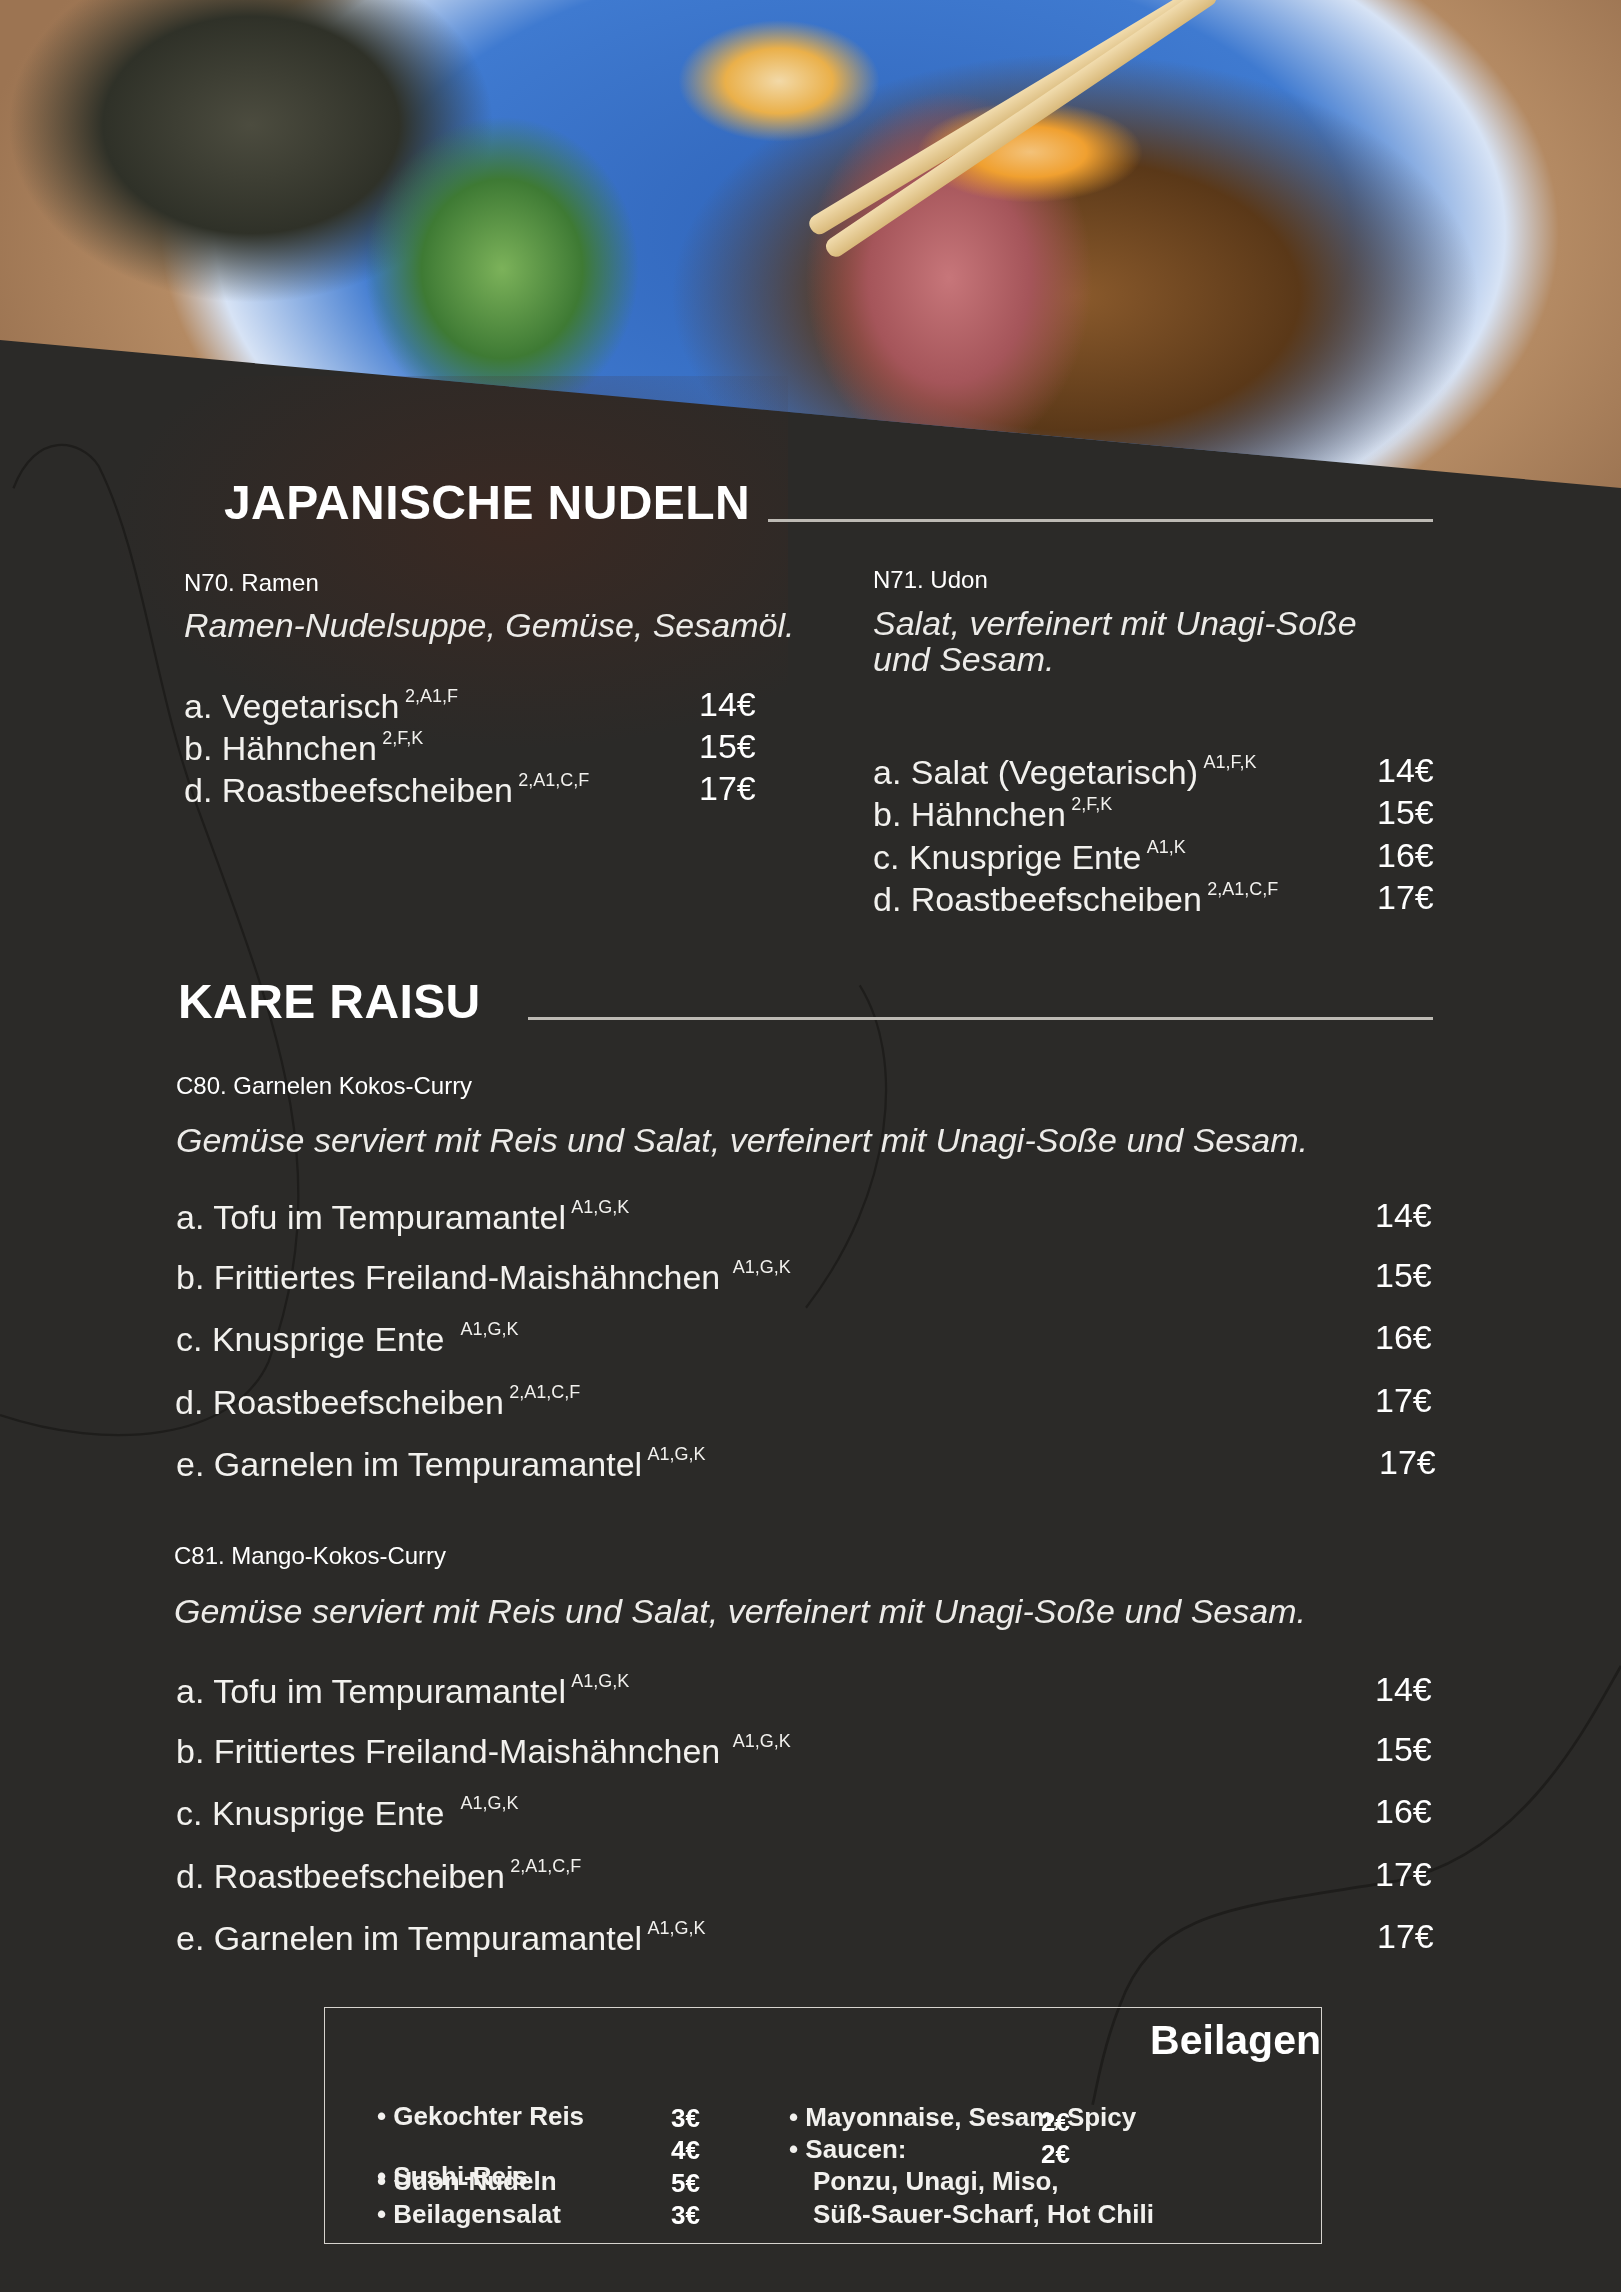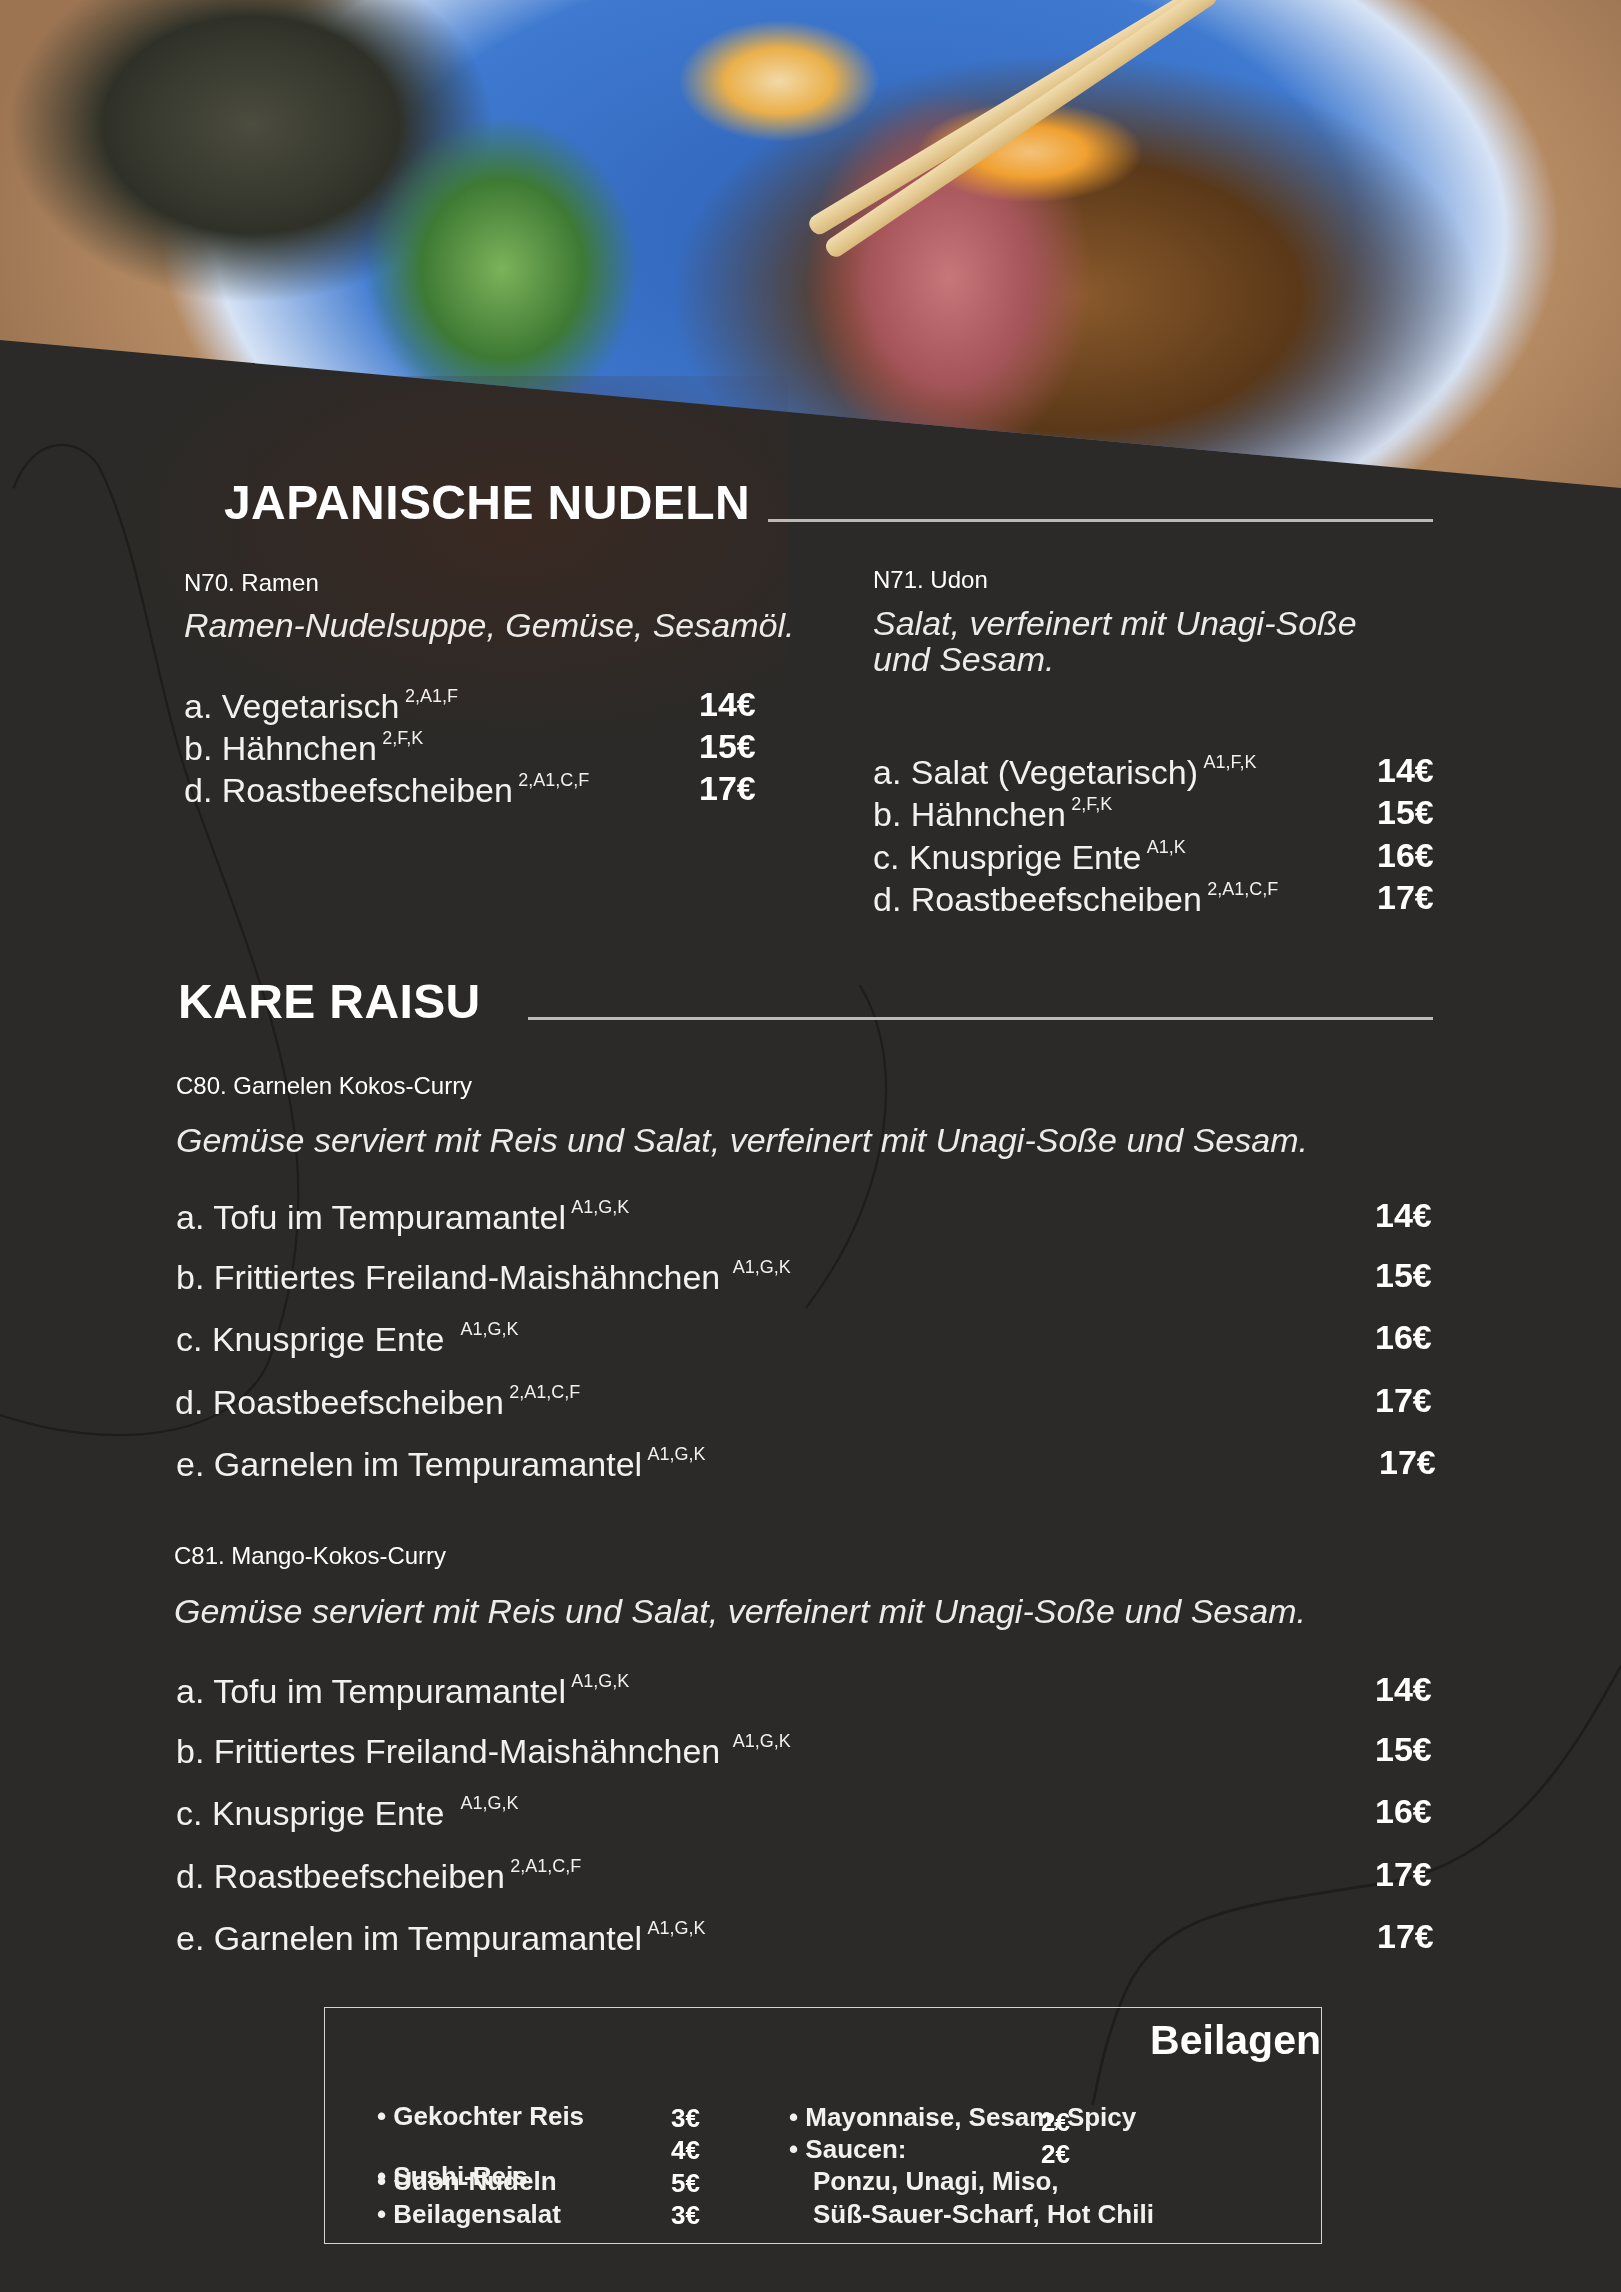--- a/index.html
+++ b/index.html
@@ -29,21 +29,21 @@
   }
   svg.deco { position: absolute; left: 0; top: 0; pointer-events: none; }
 
   .abs { position: absolute; }
   .section-title { font-weight: 700; font-size: 48px; letter-spacing: 0.4px; color: #ffffff; line-height: 1; }
   .rule { position: absolute; height: 2.7px; background: #bdbab4; }
   .dish-title { font-weight: 400; font-size: 24px; color: #ffffff; line-height: 1.1; }
   .dish-desc { font-style: italic; font-weight: 300; font-size: 34px; color: #ecebe8; line-height: 36px; }
   .item { position: absolute; font-size: 34px; color: #f2f1ee; line-height: 1; white-space: nowrap; }
   .item sup { font-size: 18px; vertical-align: 16px; margin-left: 5.4px; }
-  .price { position: absolute; font-size: 34px; font-weight: 700; color: #ffffff; line-height: 1; white-space: nowrap; }
+  .price { position: absolute; font-size: 34px; font-weight: 400; color: #ffffff; line-height: 1; white-space: nowrap; }
 
   .side-box {
     position: absolute; left: 324px; top: 2007px; width: 998px; height: 237px;
     border: 1.8px solid #d6d3ce; box-sizing: border-box;
   }
   .side-title { position: absolute; left: 0; right: 0; top: 9px; text-align: right; font-weight: 700; font-size: 41px; color: #fff; }
   .side-item { position: absolute; font-size: 26px; color: #f2f1ee; white-space: nowrap; line-height: 1; font-weight: bold; }
   .side-price { position: absolute; font-size: 26px; font-weight: 700; color: #fff; line-height: 1; }
 </style>
 </head>

